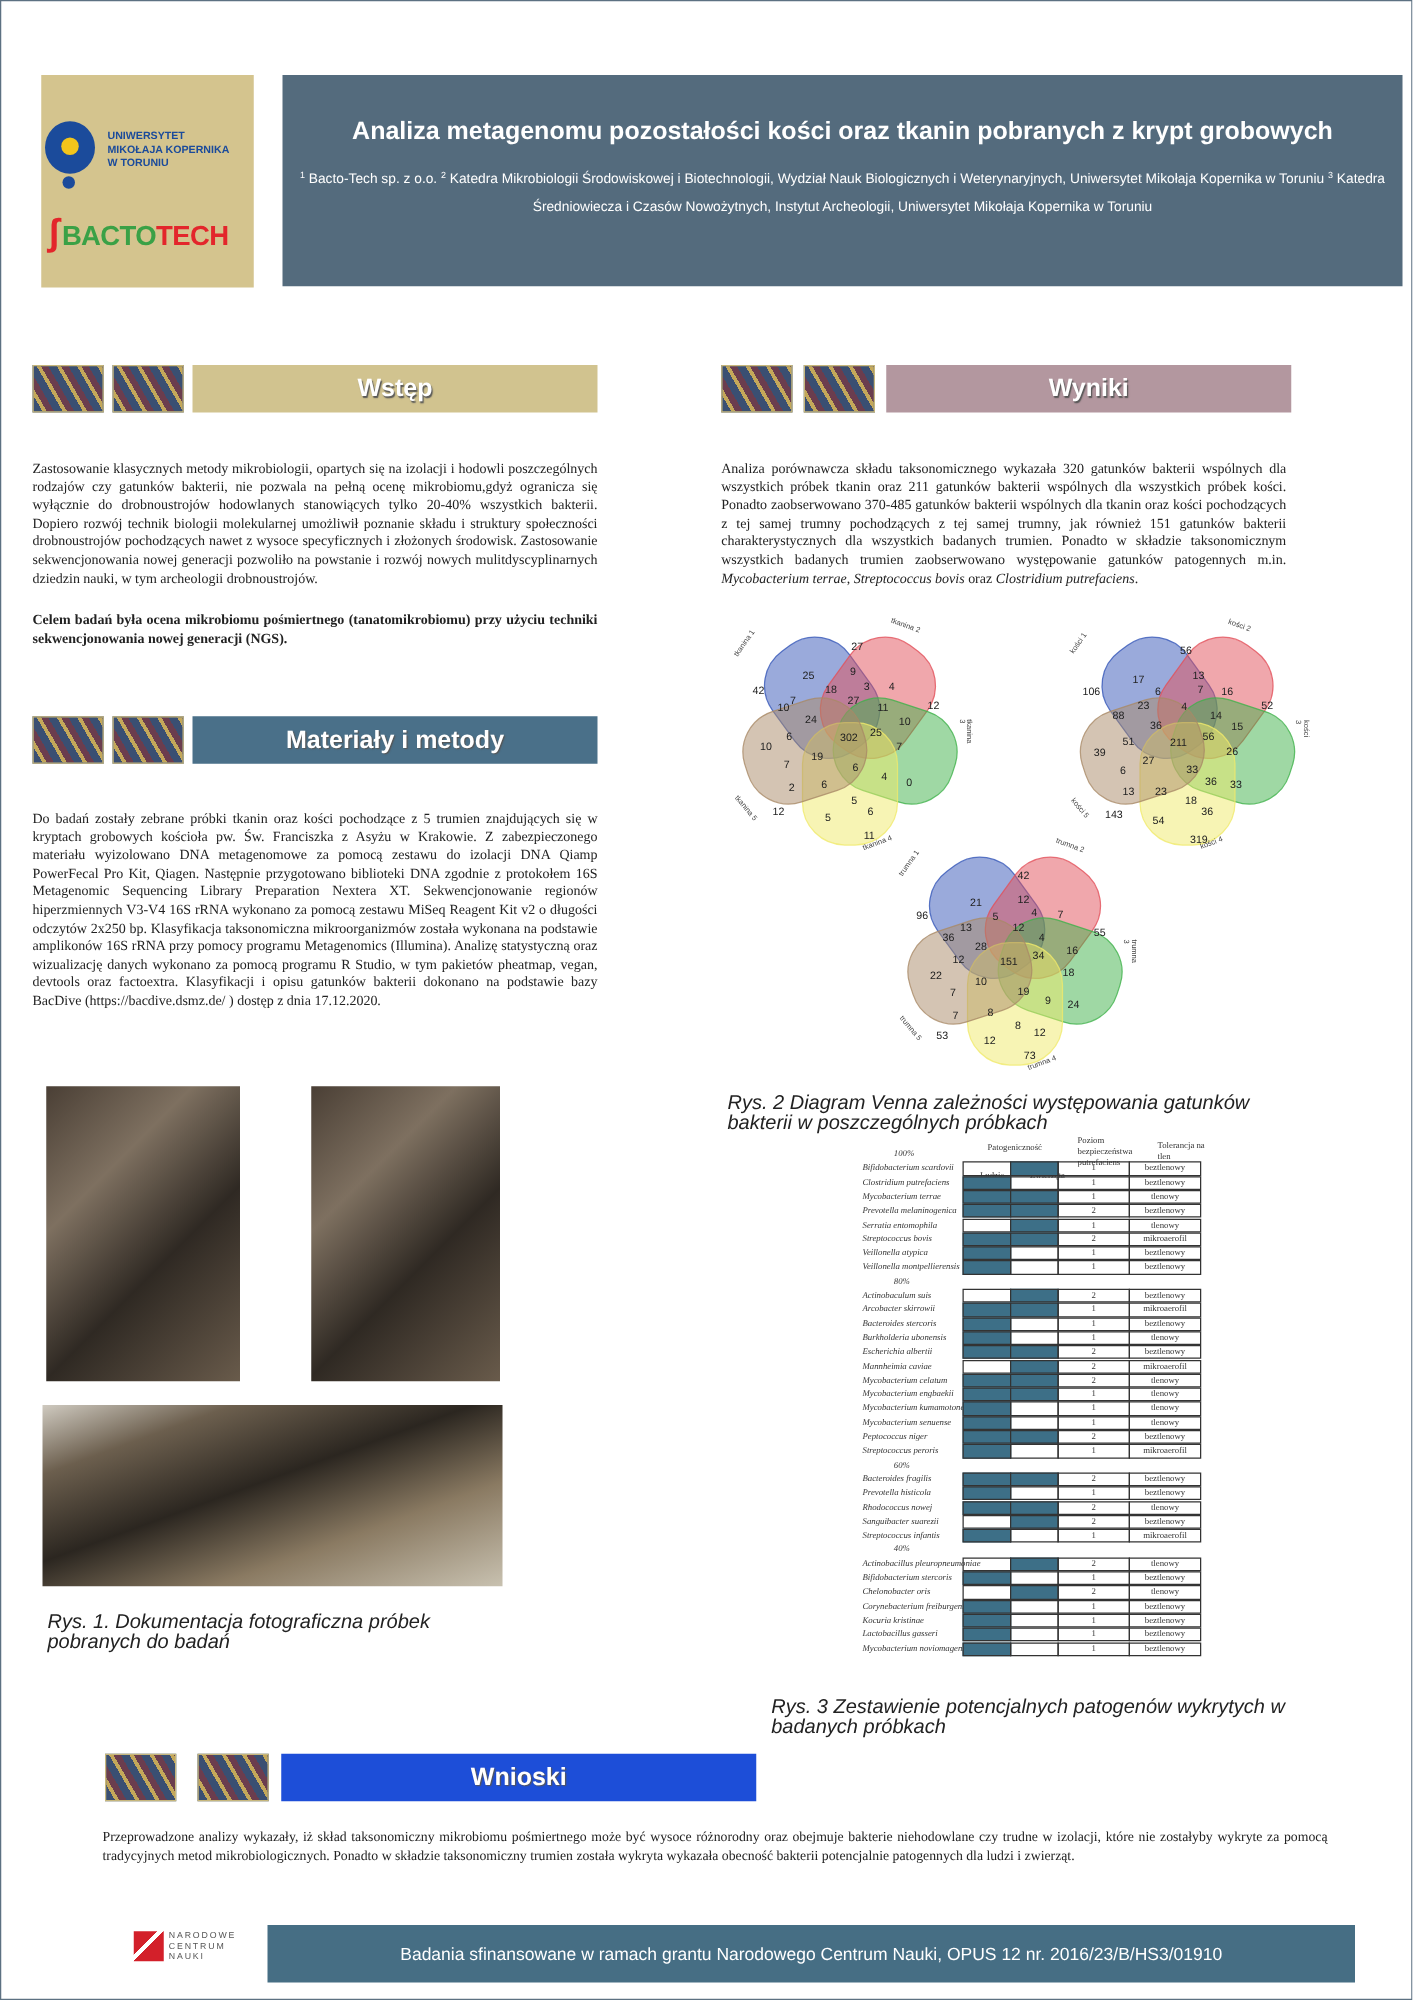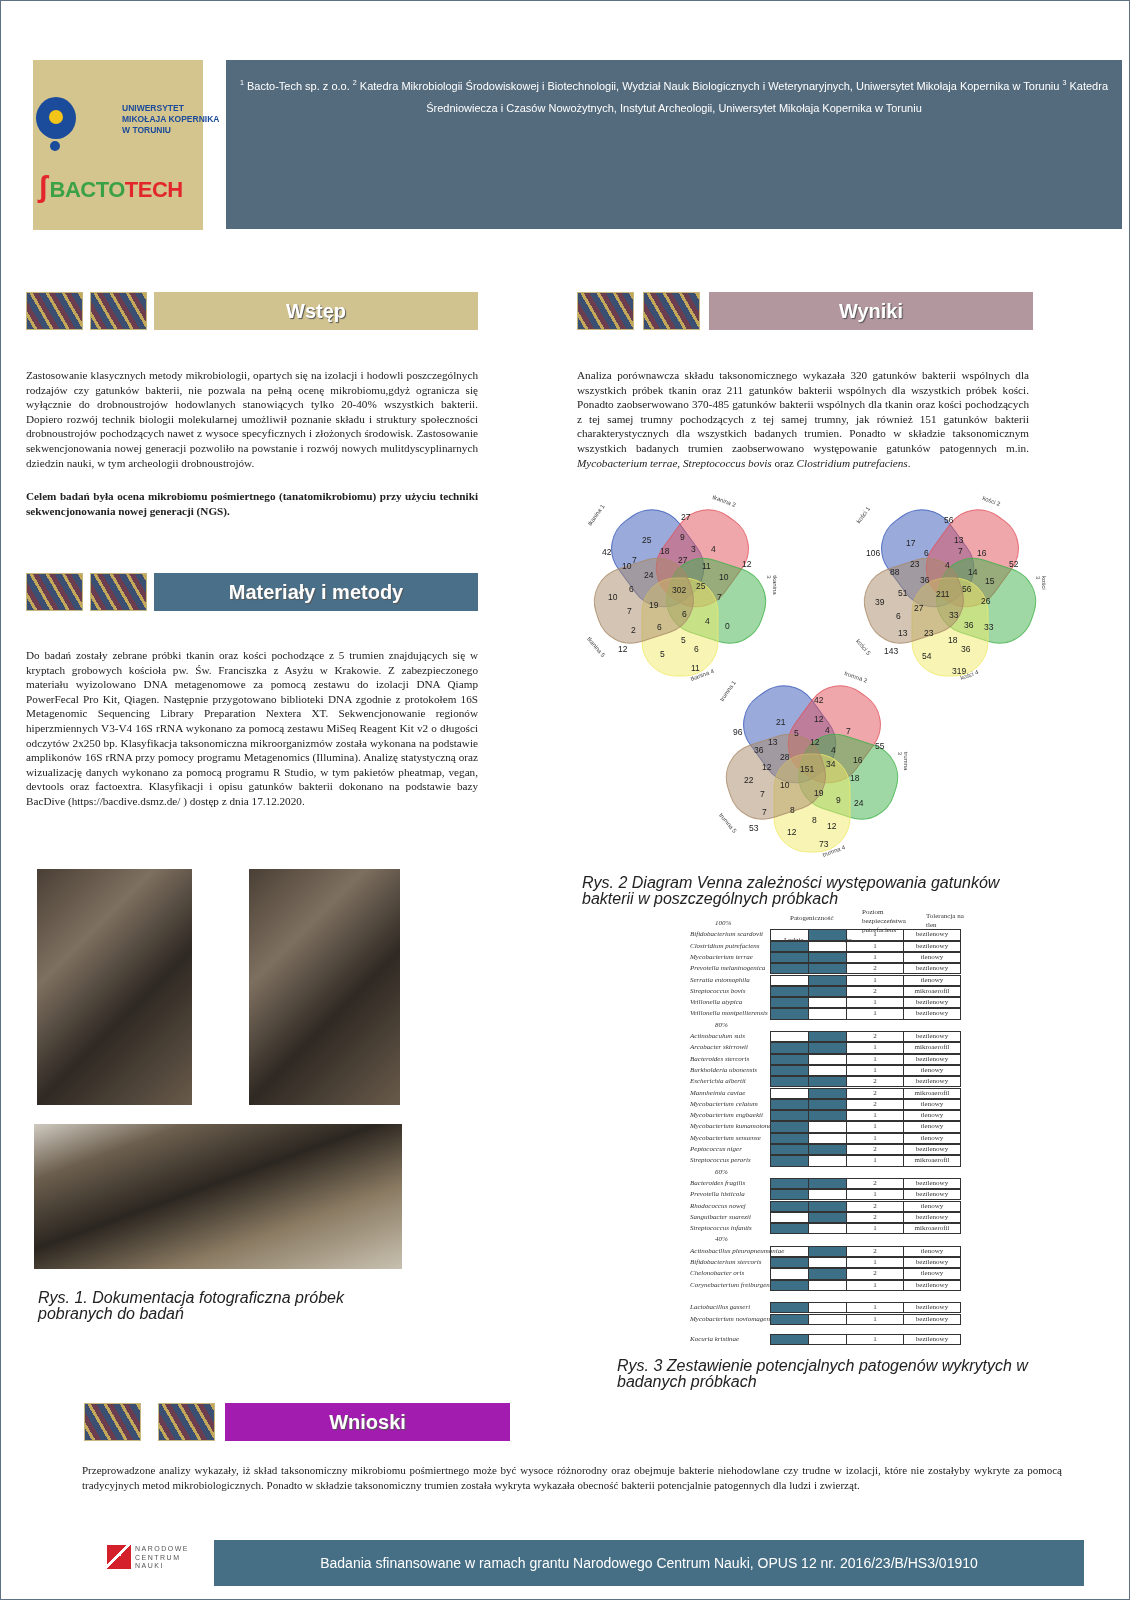--- a/index.html
+++ b/index.html
@@ -6,21 +6,21 @@
   body { width: 1130px; height: 1600px; background: #fff; position: relative; overflow: hidden; font-family: "Liberation Serif", serif; color: #222; }
   .frame { position: absolute; left: 0; top: 0; width: 1130px; height: 1600px; border: 1px solid #5d7182; }
   .abs { position: absolute; }
 
   
   .logo-box { left: 33px; top: 60px; width: 170px; height: 170px; background: #d4c48e; }
   .umk-logo { left: 36px; top: 97px; }
   .umk-circle { position: absolute; left: 0; top: 0; width: 40px; height: 42px; border-radius: 50%; background: #1b4b9b; }
   .umk-dot { position: absolute; left: 13px; top: 13px; width: 14px; height: 14px; border-radius: 50%; background: #f3c51b; }
   .umk-small { position: absolute; left: 14px; top: 44px; width: 10px; height: 10px; border-radius: 50%; background: #1b4b9b; }
-  .umk-text { position: absolute; left: 50px; top: 6px; width: 120px; font-family: "Liberation Sans", sans-serif; font-size: 8.5px; line-height: 11px; font-weight: bold; color: #1b4b9b; margin-left: 36px; }
+  .umk-text { position: absolute; left: 50px; top: 6px; width: 120px; font-family: "Liberation Sans", sans-serif; font-size: 8.5px; line-height: 11px; font-weight: bold; color: #1b4b9b; }
   .bacto { left: 38px; top: 170px; font-family: "Liberation Sans", sans-serif; font-weight: bold; font-size: 22px; letter-spacing: -0.5px; }
   .bacto .s { color: #e3262b; font-size: 30px; margin-right: 2px; }
   .bacto .g { color: #3aa146; }
   .bacto .r { color: #e3262b; }
   .title-box { left: 226px; top: 60px; width: 896px; height: 169px; background: #546b7d; color: #fff; font-family: "Liberation Sans", sans-serif; text-align: center; }
   .title-box h1 { font-size: 20px; font-weight: bold; margin-top: 34px; }
   .title-box .authors { font-size: 14.5px; margin-top: 16px; }
   .title-box .aff { font-size: 11px; line-height: 22px; margin-top: 12px; padding: 0 10px; }
   sup { font-size: 0.65em; }
 
@@ -70,20 +70,21 @@
     <div>UNIWERSYTET</div>
     <div>MIKOŁAJA KOPERNIKA</div>
     <div>W TORUNIU</div>
   </div>
 </div>
 <div class="abs bacto">
   <span class="s">ʃ</span><span class="g">BACTO</span><span class="r">TECH</span>
 </div>
 
 <div class="abs title-box">
+  <h1>Analiza metagenomu pozostałości kości oraz tkanin pobranych z krypt grobowych</h1>
   <div class="aff">
     <sup>1</sup> <span>Bacto-Tech sp. z o.o.</span>
     <sup>2</sup> <span>Katedra Mikrobiologii Środowiskowej i Biotechnologii, Wydział Nauk Biologicznych i Weterynaryjnych, Uniwersytet Mikołaja Kopernika w Toruniu</span>
     <sup>3</sup> <span>Katedra Średniowiecza i Czasów Nowożytnych, Instytut Archeologii, Uniwersytet Mikołaja Kopernika w Toruniu</span>
   </div>
 </div>
 
 <div class="abs ornament" style="left:26px;top:292px;"></div>
 <div class="abs ornament" style="left:90px;top:292px;"></div>
 <div class="abs sec-bar" style="left:154px;top:292px;width:324px;background:#d1c38f;">Wstęp</div>
@@ -342,21 +343,21 @@
       <div class="pcell" style="left: 206px; width: 58px;">2</div>
       <div class="pcell" style="left: 263px; width: 58px;">tlenowy</div>
     </div>
     <div class="prow" style="top: 371.6px;">
       <div class="pname">Corynebacterium freiburgense</div>
       <div class="pcell filled" style="left: 130px; width: 39px;"></div>
       <div class="pcell" style="left: 168px; width: 39px;"></div>
       <div class="pcell" style="left: 206px; width: 58px;">1</div>
       <div class="pcell" style="left: 263px; width: 58px;">beztlenowy</div>
     </div>
-    <div class="prow" style="top: 382.9px; margin-top: 43px;">
+    <div class="prow" style="top: 382.9px;">
       <div class="pname">Kocuria kristinae</div>
       <div class="pcell filled" style="left: 130px; width: 39px;"></div>
       <div class="pcell" style="left: 168px; width: 39px;"></div>
       <div class="pcell" style="left: 206px; width: 58px;">1</div>
       <div class="pcell" style="left: 263px; width: 58px;">beztlenowy</div>
     </div>
     <div class="prow" style="top: 394.2px;">
       <div class="pname">Lactobacillus gasseri</div>
       <div class="pcell filled" style="left: 130px; width: 39px;"></div>
       <div class="pcell" style="left: 168px; width: 39px;"></div>
@@ -369,21 +370,21 @@
       <div class="pcell" style="left: 168px; width: 39px;"></div>
       <div class="pcell" style="left: 206px; width: 58px;">1</div>
       <div class="pcell" style="left: 263px; width: 58px;">beztlenowy</div>
     </div>
   </div>
 
 <div class="abs caption" style="left:617px;top:1358px;width:440px;">Rys. 3 Zestawienie potencjalnych patogenów wykrytych w badanych próbkach</div>
 
 <div class="abs ornament" style="left:84px;top:1403px;"></div>
 <div class="abs ornament" style="left:158px;top:1403px;"></div>
-<div class="abs sec-bar" style="left:225px;top:1403px;width:285px;background:#a21caf;">Wnioski</div>
+<div class="abs sec-bar" style="left:225px;top:1403px;width:380px;background:#1d4ed8;">Wnioski</div>
 <div class="abs body-text" style="left:82px;top:1463px;width:980px;font-size:11px;line-height:15px;">Przeprowadzone analizy wykazały, iż skład taksonomiczny mikrobiomu pośmiertnego może być wysoce różnorodny oraz obejmuje bakterie niehodowlane czy trudne w izolacji, które nie zostałyby wykryte za pomocą tradycyjnych metod mikrobiologicznych. Ponadto w  składzie taksonomiczny trumien została wykryta wykazała obecność bakterii potencjalnie patogennych dla ludzi i zwierząt.</div>
 
 <div class="abs ncn">
   <div class="ncn-mark"></div>
   <div class="ncn-text">
     <div>NARODOWE</div>
     <div>CENTRUM</div>
     <div>NAUKI</div>
   </div>
 </div>

